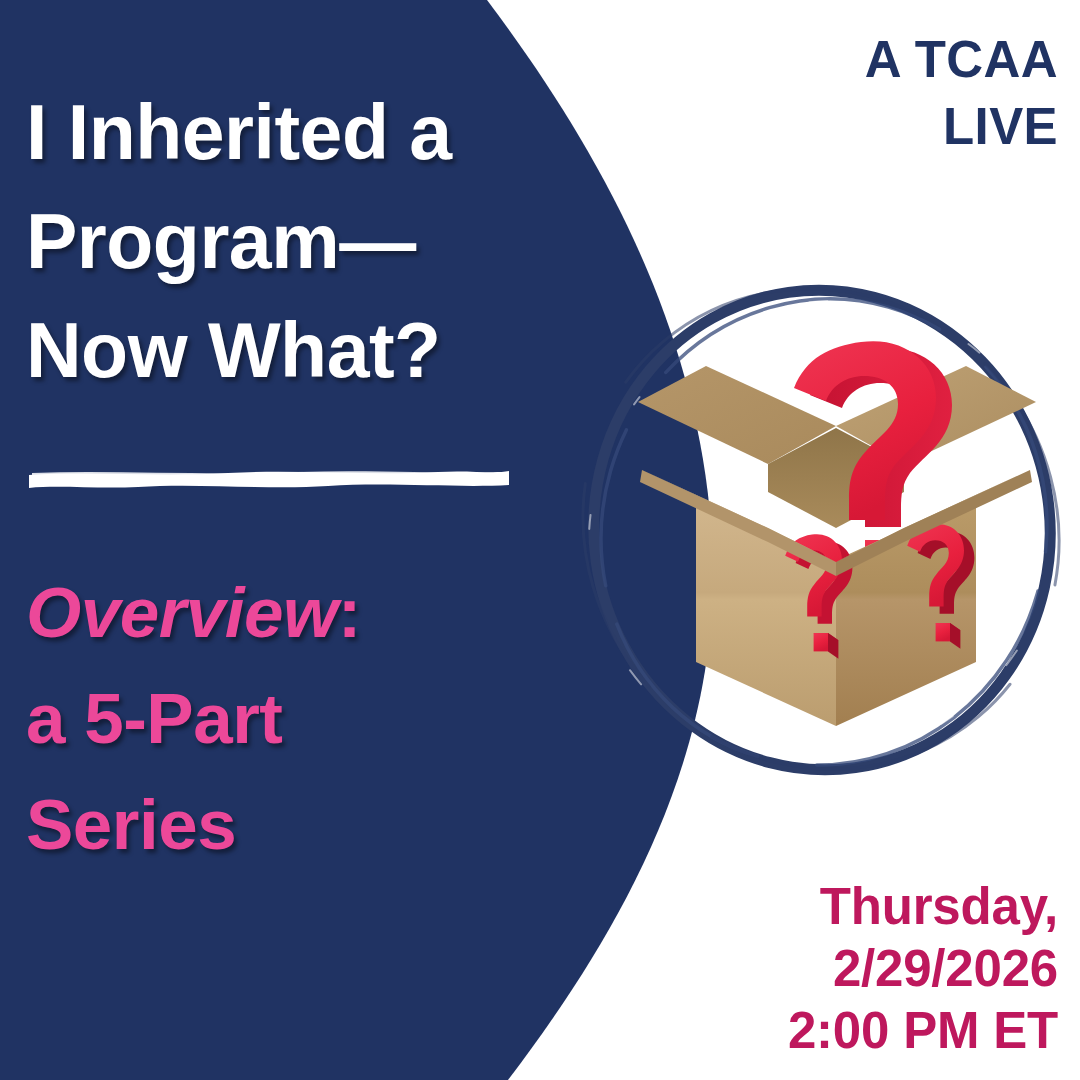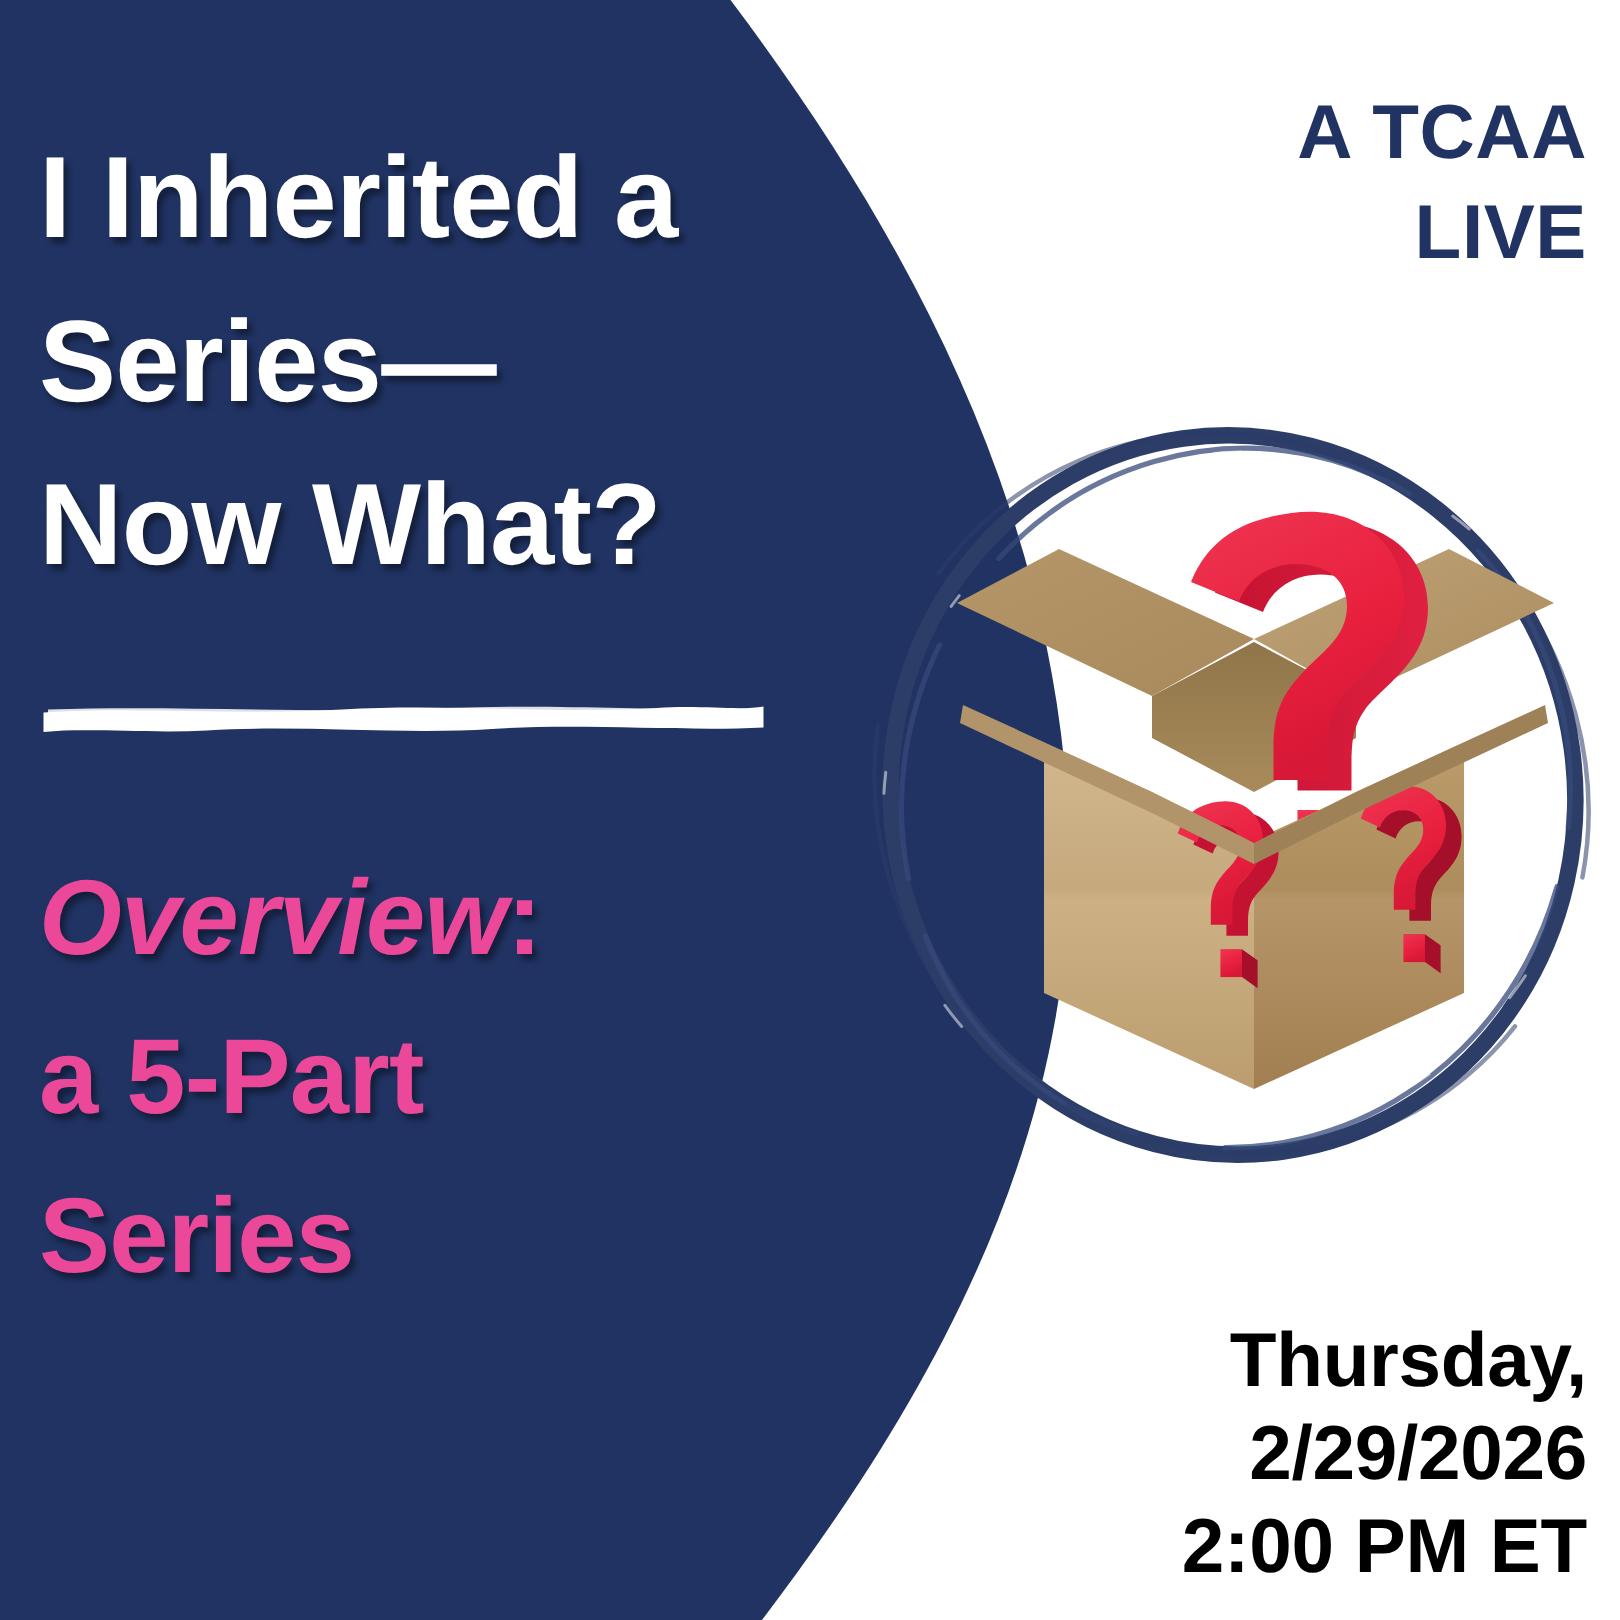--- a/index.html
+++ b/index.html
@@ -82,32 +82,31 @@
     right: 22px;
     top: 26px;
     width: 420px;
     text-align: right;
     color: #203363;
     font-size: 51px;
     font-weight: bold;
     line-height: 67px;
     letter-spacing: 0.4px;
     z-index: 6;
-    margin-top: 28px;
   }
   .webinar-kicker .kicker-line { display: block; }
 
   
   .date-block {
     position: absolute;
     right: 22px;
     bottom: 18px;
     width: 460px;
     text-align: right;
-    color: #000000;
+    color: #be185d;
     font-size: 51px;
     font-weight: bold;
     line-height: 62px;
     letter-spacing: -0.2px;
     z-index: 6;
   }
   .date-block .date-line { display: block; }
 
   
   .illustration {
@@ -261,21 +260,21 @@
       <polygon points="200,256 66,192 6,164 132,222" fill="url(#flapFrontL)"></polygon>
       <polygon points="200,256 132,222 6,164 4,176 132,236 200,270" fill="#b2946a"></polygon>
       <polygon points="200,256 334,192 394,164 268,222" fill="url(#flapFrontR)"></polygon>
       <polygon points="200,256 268,222 394,164 396,176 268,236 200,270" fill="#9f8157"></polygon>
     </svg>
   </div>
 
   <div class="left-col">
     <div class="headline">
       <span class="hl-line">I Inherited a</span>
-      <span class="hl-line">Series—</span>
+      <span class="hl-line">Program—</span>
       <span class="hl-line">Now What?</span>
     </div>
 
     <div class="subhead">
       <span class="sh-line"><span class="sh-em">Overview</span><span>:</span></span>
       <span class="sh-line">a 5-Part</span>
       <span class="sh-line">Series</span>
     </div>
   </div>
 

